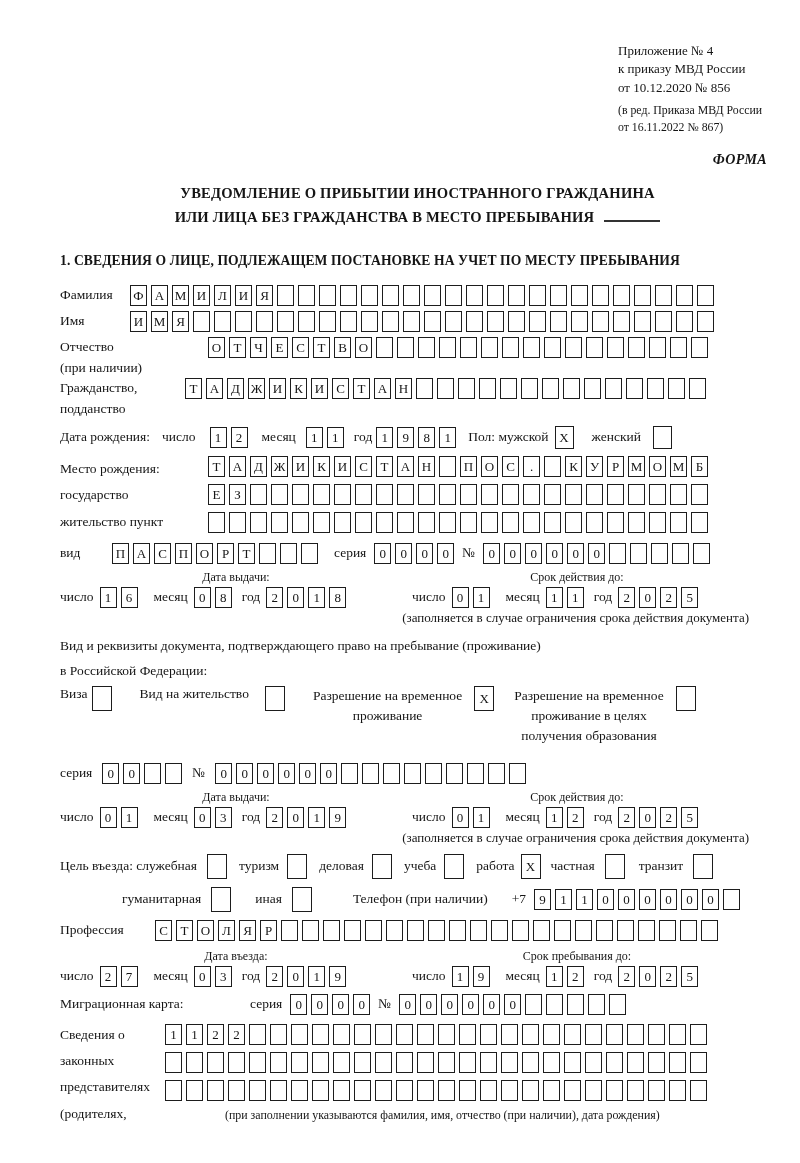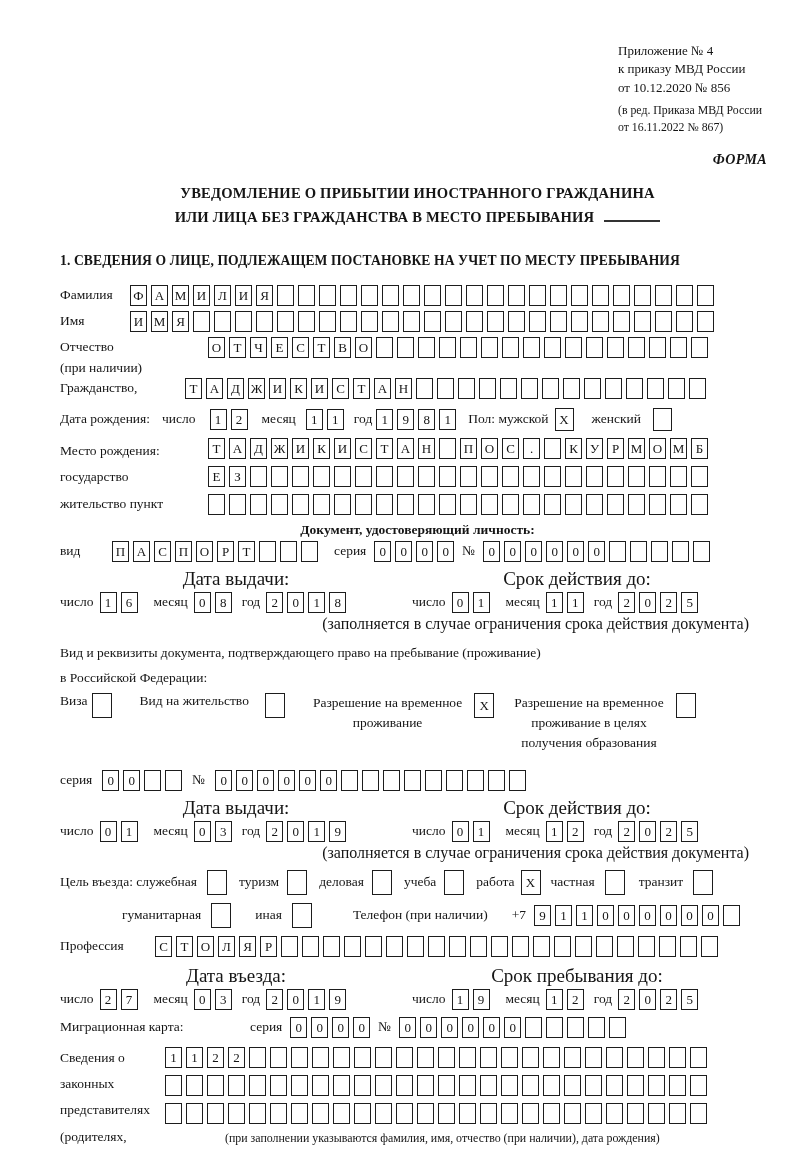--- a/index.html
+++ b/index.html
@@ -25,28 +25,28 @@
   
   .cells{display:flex;flex:none;}
   .cell{
     flex:none;width:15px;height:19px;border:1.6px solid #1d1d1d;margin-right:4px;
     display:flex;align-items:center;justify-content:center;
     font-size:13px;line-height:1;background:#fff;
   }
   .cbwrap .cell{width:17px;height:21px;}
   .cb2 .cell{width:18px;height:23px;}
   .center-bold{text-align:center;font-weight:bold;font-size:13.5px;margin-top:4px;}
-  .dates-labels{display:flex;font-size:19px;margin-top:6px;}
+  .dates-labels{display:flex;font-size:12px;margin-top:6px;}
   .dl-left{width:352px;text-align:center;flex:none;}
   .dl-right{width:330px;text-align:center;flex:none;}
   .dates-row{display:flex;align-items:center;font-size:13.5px;margin-top:2px;}
   .dg{display:flex;align-items:center;flex:none;}
   .dg .lb{margin-right:6px;}
   .dg .sp{margin-left:12px;}
-  .note{font-size:16px;text-align:right;padding-right:26px;margin-top:2px;}
+  .note{font-size:13px;text-align:right;padding-right:26px;margin-top:2px;}
   .para{font-size:13.5px;line-height:1.85;margin-top:8px;}
   .mlc{text-align:center;line-height:1.5;flex:none;}
   .gap4{margin-left:4px;} .gap6{margin-left:6px;} .gap8{margin-left:8px;}
   .gap10{margin-left:10px;} .gap12{margin-left:12px;} .gap14{margin-left:14px;}
   .gap16{margin-left:16px;} .gap20{margin-left:20px;} .gap24{margin-left:24px;}
   .gap28{margin-left:37px;}
   .labelcol{flex:none;line-height:1.95;font-size:13.5px;}
   .cellstack .cells{margin-bottom:7px;}
   .rep-note{font-size:11.9px;margin:6px 0 0 160px;}
 </style>
@@ -195,20 +195,23 @@
         <span class="cell"></span>
         <span class="cell"></span>
         <span class="cell"></span>
         <span class="cell"></span>
         <span class="cell"></span>
         <span class="cell"></span>
         <span class="cell"></span>
         <span class="cell"></span>
       </span>
   </div>
+  <div class="row" style="margin-top:2px;">
+    <span class="lbl">подданство</span>
+  </div>
 
   <div class="row" style="margin-top:9px;">
     <span class="lbl">Дата рождения:</span>
     <span class="gap12">число</span>
     <span class="cells gap14">
         <span class="cell">1</span>
         <span class="cell">2</span>
       </span>
     <span class="gap10">месяц</span>
     <span class="cells gap10">
@@ -313,21 +316,20 @@
           <span class="cell"></span>
           <span class="cell"></span>
           <span class="cell"></span>
           <span class="cell"></span>
           <span class="cell"></span>
           <span class="cell"></span>
         </div>
     </div>
   </div>
 
-  <div class="center-bold" style="margin-top:0;">Документ, удостоверяющий личность:</div>
   <div class="row" style="margin-top:3px;">
     <span class="lbl" style="width:52px;">вид</span>
     <span class="cells">
         <span class="cell">П</span>
         <span class="cell">А</span>
         <span class="cell">С</span>
         <span class="cell">П</span>
         <span class="cell">О</span>
         <span class="cell">Р</span>
         <span class="cell">Т</span>

